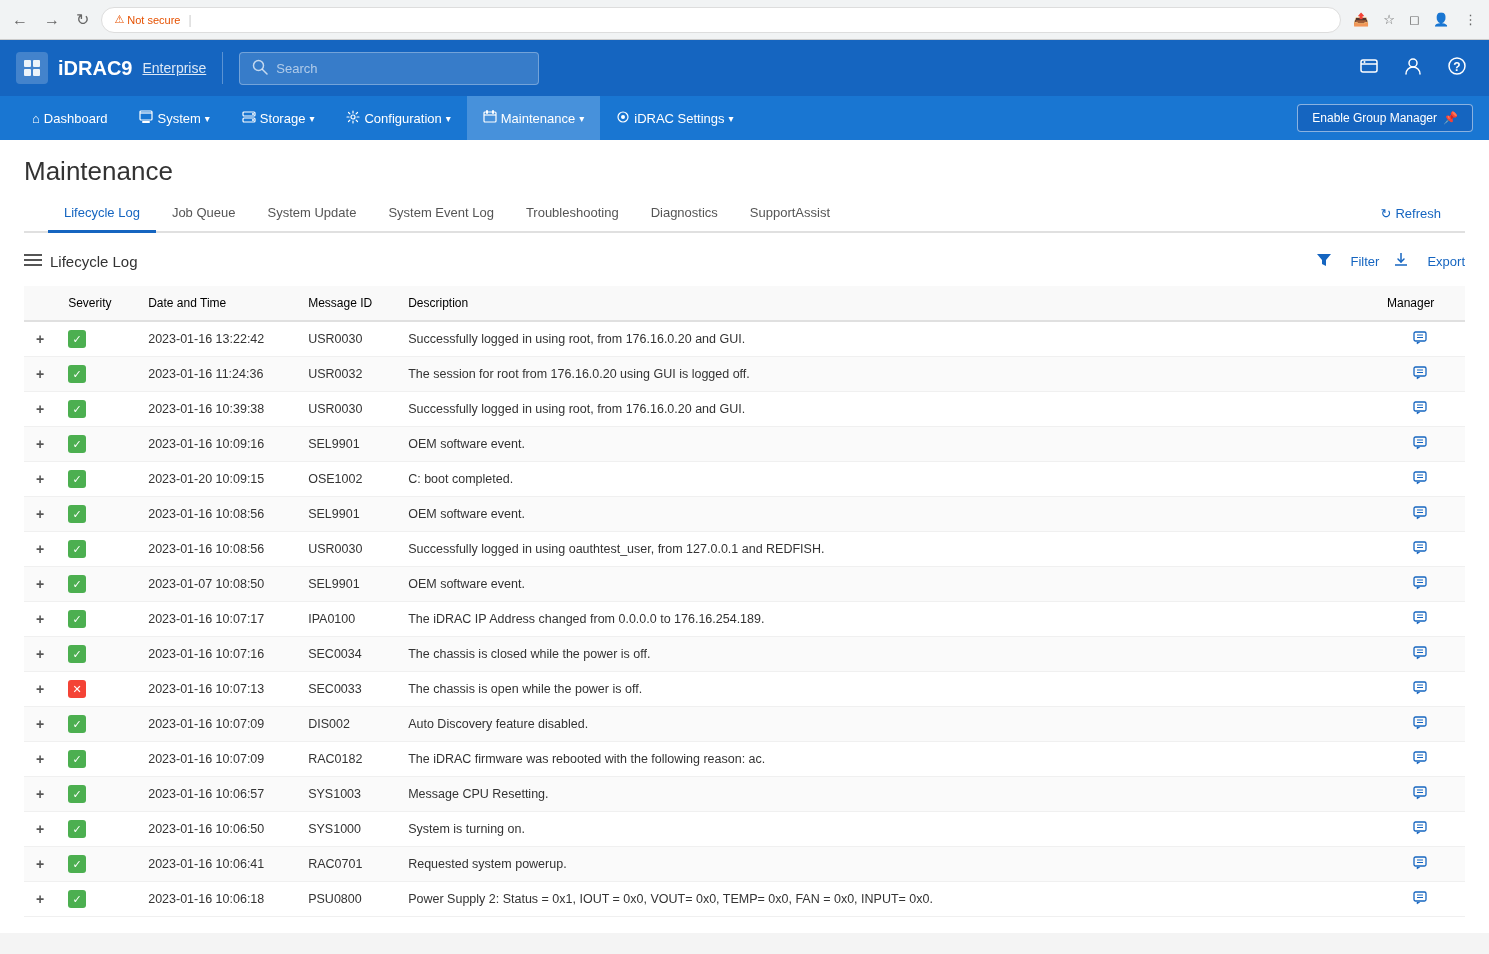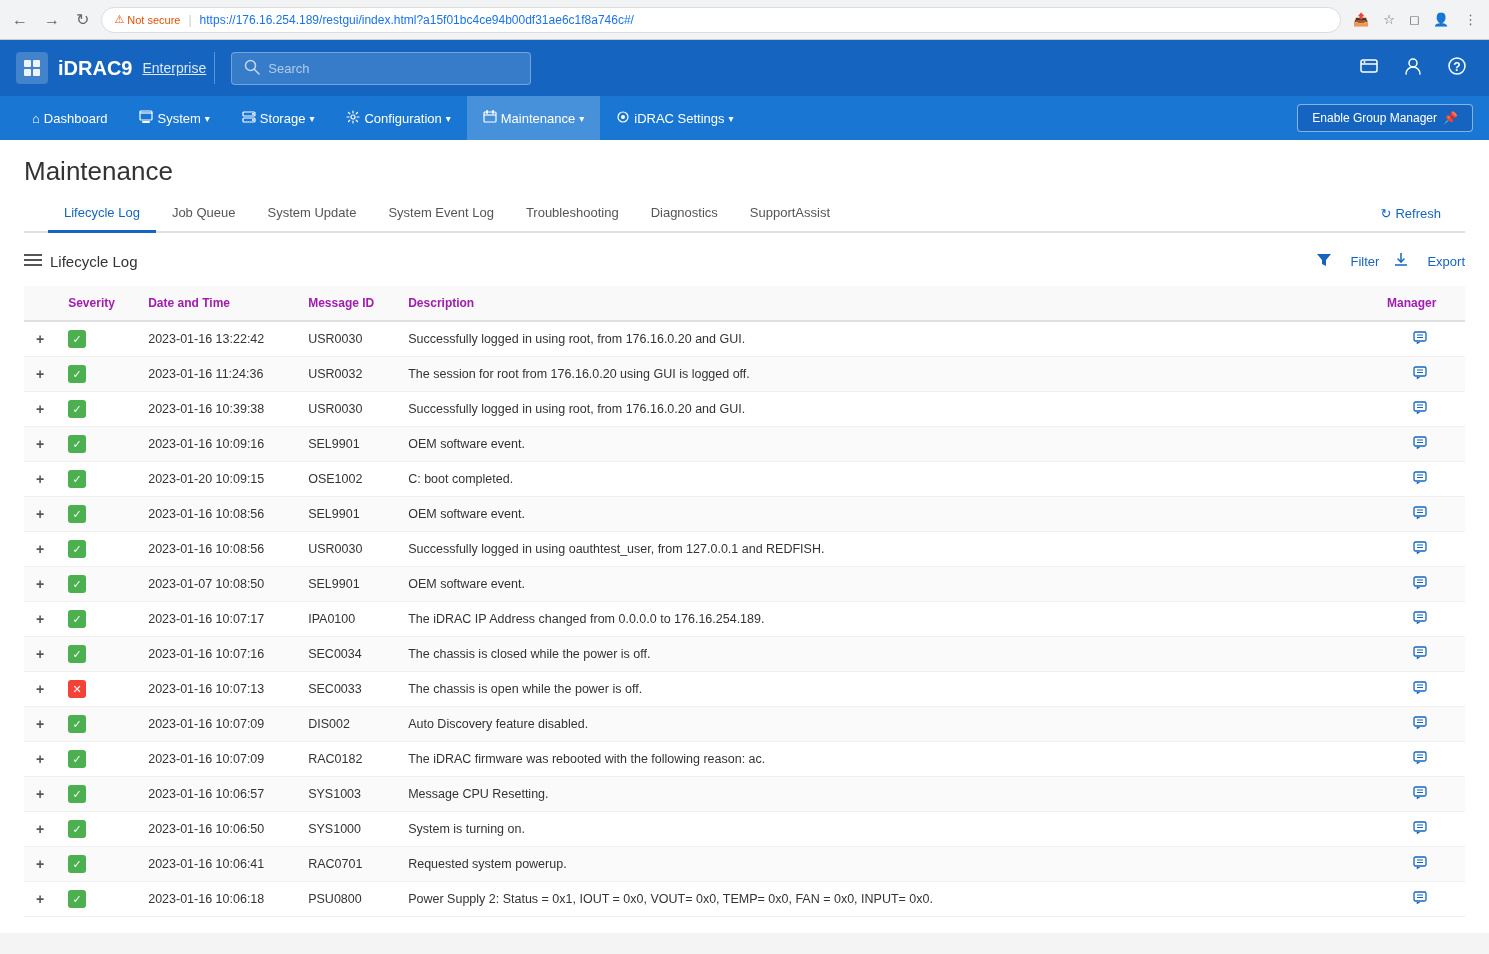--- a/index.html
+++ b/index.html
@@ -21,21 +21,21 @@
     .address-bar { display: flex; align-items: center; padding: 6px 8px; gap: 8px; background: #f1f3f4; }
     .nav-btn { background: none; border: none; cursor: pointer; color: #666; font-size: 16px; padding: 4px; border-radius: 50%; }
     .url-bar { flex: 1; display: flex; align-items: center; background: #fff; border: 1px solid #ddd; border-radius: 20px; padding: 5px 12px; gap: 8px; font-size: 12px; }
     .url-warning { color: #e65100; font-size: 11px; display: flex; align-items: center; gap: 3px; }
     .url-text { color: #1a73e8; }
     .address-actions { display: flex; gap: 6px; color: #666; }
     .addr-icon { cursor: pointer; padding: 4px; border-radius: 50%; }
 
     
     .idrac-header { background: #1565c0; display: flex; align-items: center; padding: 0 16px; height: 56px; }
-    .idrac-logo { display: flex; align-items: center; gap: 10px; color: #fff; font-size: 20px; font-weight: 500; border-right: 1px solid rgba(255,255,255,0.3); padding-right: 8px; margin-right: 16px; }
+    .idrac-logo { display: flex; align-items: center; gap: 10px; color: #fff; font-size: 20px; font-weight: 500; border-right: 1px solid rgba(255,255,255,0.3); padding-right: 16px; margin-right: 16px; }
     .idrac-logo-icon { width: 32px; height: 32px; background: rgba(255,255,255,0.2); border-radius: 4px; display: flex; align-items: center; justify-content: center; color: #fff; font-size: 14px; font-weight: bold; }
     .idrac-enterprise { font-size: 14px; color: rgba(255,255,255,0.85); text-decoration: underline; }
     .header-search { flex: 1; display: flex; align-items: center; }
     .search-box { display: flex; align-items: center; background: rgba(255,255,255,0.15); border: 1px solid rgba(255,255,255,0.3); border-radius: 4px; padding: 6px 12px; gap: 8px; min-width: 300px; }
     .search-box input { background: none; border: none; outline: none; color: #fff; font-size: 13px; width: 200px; }
     .search-box input::placeholder { color: rgba(255,255,255,0.6); }
     .search-icon-btn { color: rgba(255,255,255,0.8); cursor: pointer; }
     .header-icons { display: flex; align-items: center; gap: 12px; margin-left: 16px; }
     .header-icon { color: #fff; cursor: pointer; font-size: 18px; padding: 6px; border-radius: 4px; }
 
@@ -59,21 +59,21 @@
 
     
     .content-area { padding: 16px 24px; }
     .section-header { display: flex; align-items: center; justify-content: space-between; margin-bottom: 12px; }
     .section-title { display: flex; align-items: center; gap: 8px; font-size: 15px; font-weight: 500; color: #333; }
     .section-actions { display: flex; align-items: center; gap: 16px; }
     .action-btn { display: flex; align-items: center; gap: 20px; color: #1565c0; cursor: pointer; font-size: 13px; border: none; background: none; padding: 4px 0; }
 
     
     .log-table { width: 100%; border-collapse: collapse; font-size: 12.5px; }
-    .log-table th { text-align: left; padding: 10px 12px; background: #f9f9f9; border-bottom: 2px solid #e0e0e0; font-weight: 700; color: #a21caf; font-size: 12px; white-space: nowrap; }
+    .log-table th { text-align: left; padding: 10px 12px; background: #f9f9f9; border-bottom: 2px solid #e0e0e0; font-weight: 400; color: #000000; font-size: 12px; white-space: nowrap; }
     .log-table td { padding: 8px 12px; border-bottom: 1px solid #f0f0f0; vertical-align: middle; }
     .log-table tr:nth-child(even) td { background: #fafafa; }
     .expand-btn { cursor: pointer; color: #555; font-weight: bold; font-size: 14px; }
     .severity-icon { width: 18px; height: 18px; border-radius: 3px; display: inline-flex; align-items: center; justify-content: center; font-size: 11px; }
     .severity-ok { background: #4caf50; color: #fff; }
     .severity-error { background: #f44336; color: #fff; }
     .comment-icon { color: #1565c0; cursor: pointer; font-size: 14px; }
     .col-expand { width: 30px; }
     .col-severity { width: 80px; }
     .col-datetime { width: 160px; }
@@ -91,21 +91,20 @@
   <div class="address-bar">
     <button class="nav-btn">←</button>
     <button class="nav-btn">→</button>
     <button class="nav-btn">↻</button>
     <div class="url-bar">
       <span class="url-warning">
         <span>⚠</span>
         <span>Not secure</span>
       </span>
       <span style="color:#ccc;">|</span>
-      <span class="url-text">https://176.16.254.189/restgui/index.html?a15f01bc4ce94b00df31ae6c1f8a746c#/</span>
     </div>
     <div class="address-actions">
       <span class="addr-icon">📤</span>
       <span class="addr-icon">☆</span>
       <span class="addr-icon">◻</span>
       <span class="addr-icon">👤</span>
       <span class="addr-icon">⋮</span>
     </div>
   </div>
 </div>

